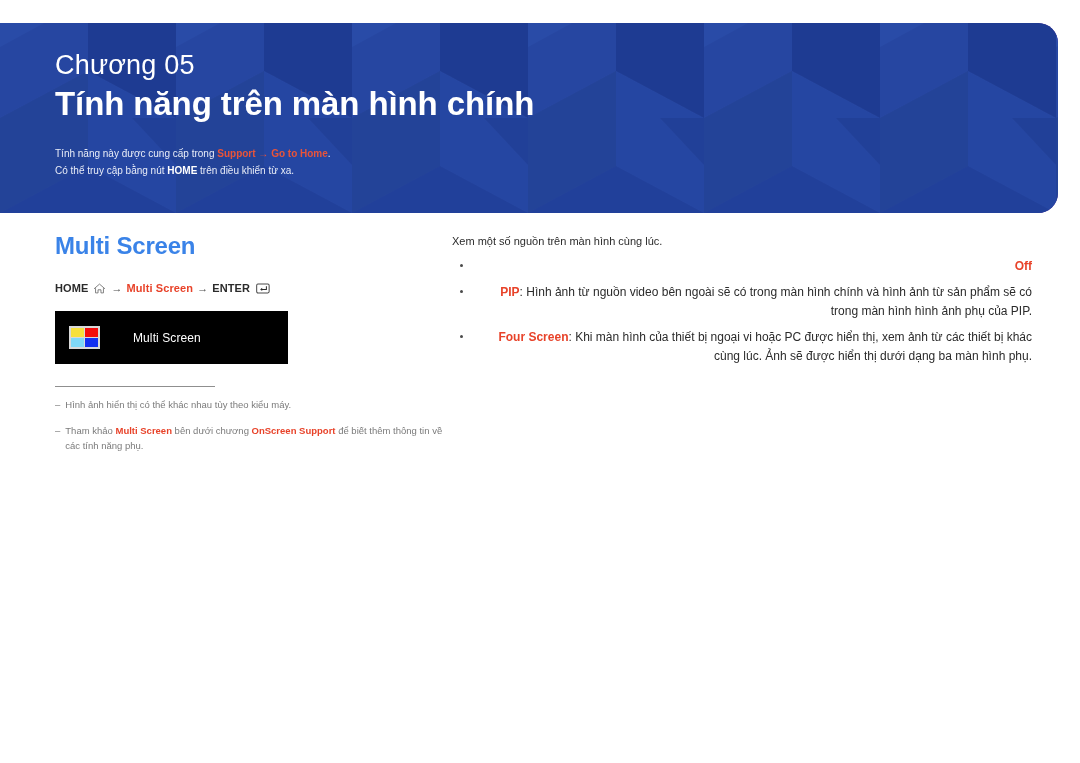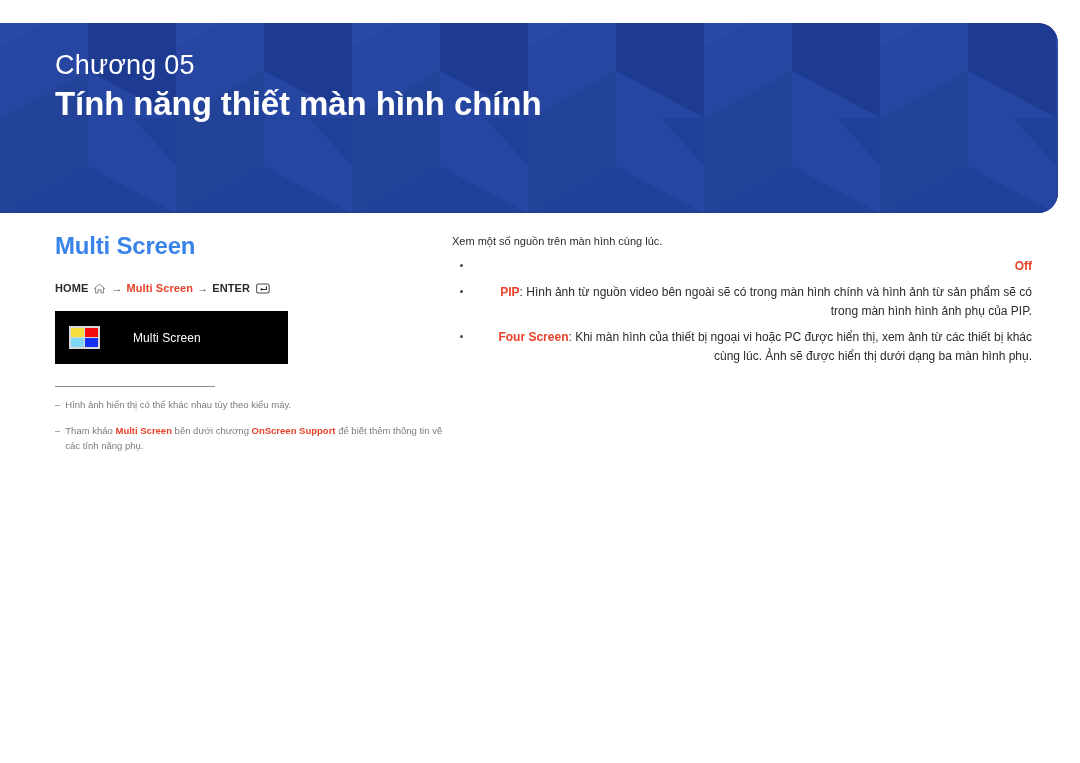--- a/index.html
+++ b/index.html
@@ -237,22 +237,30 @@
         <polygon points="88,48 176,95 176,190 88,143" fill="#2c4fae" opacity="0.42"></polygon>
         <polygon points="0,0 44,0 0,24" fill="#2e52b2" opacity="0.35"></polygon>
         <polygon points="132,95 176,95 176,142" fill="#1c3789" opacity="0.4"></polygon>
       </pattern>
     </defs>
     <rect width="1058" height="190" fill="url(#cubes)"></rect>
   </svg>
 
   <div class="banner-inner">
     <div class="chapter-label">Chương 05</div>
-    <div class="chapter-title">Tính năng thiết màn hình chính</div>
-
+    <div class="chapter-title">Tính năng trên màn hình chính</div>
+
+    <div class="banner-notes">
+      <div>
+        <span>Tính năng này được cung cấp trong </span><span class="accent">Support</span><span class="arrow"> → </span><span class="accent">Go to Home</span><span>.</span>
+      </div>
+      <div>
+        <span>Có thể truy cập bằng nút </span><b>HOME</b><span> trên điều khiển từ xa.</span>
+      </div>
+    </div>
   </div>
 </div>
 
 <div class="content">
 
   <div class="col-left">
 
     <h2 class="section-heading">Multi Screen</h2>
 
     <div class="nav-path">

